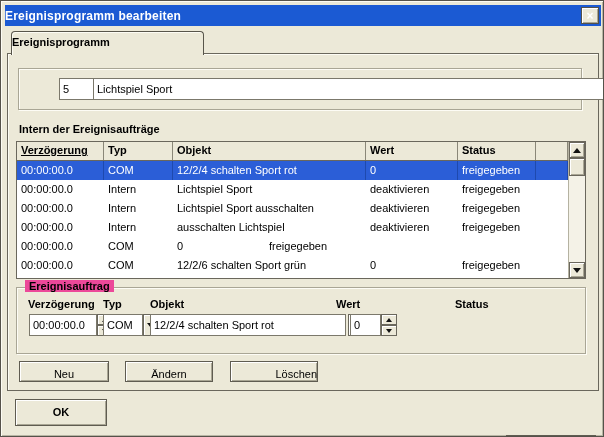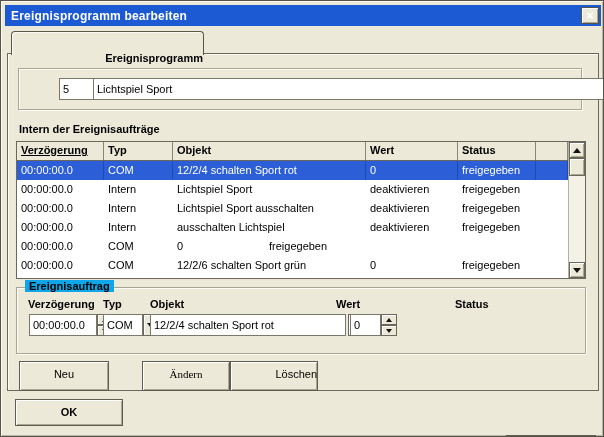--- a/index.html
+++ b/index.html
@@ -11,52 +11,52 @@
     border:1px solid #55524a;
     box-shadow: inset 1px 1px 0 #fdfcf4, inset -1px -1px 0 #b8b5a4;
     overflow:hidden;
   }
 
   
   .titlebar {
     position:absolute; left:4px; top:4px; width:596px; height:21px;
     background:#1b5ad3; color:#fff; display:flex; align-items:center;
   }
-  .titlebar .title { font-weight:bold; font-size:12px; padding-left:6px; letter-spacing:.2px; }
+  .titlebar .title { font-weight:bold; font-size:12px; padding-left:0; letter-spacing:.2px; }
   .close-btn {
     position:absolute; right:2px; top:2px; width:18px; height:17px;
     background:#ece9d8; border:1px solid #55524a;
     box-shadow: inset 1px 1px 0 #fff, inset -1px -1px 0 #a9a694;
     display:flex; align-items:center; justify-content:center;
     font-weight:bold; font-size:12px; line-height:1; cursor:default;
   }
 
   
   .tab {
-    position:absolute; top:30px; height:22px; text-align:right;
+    position:absolute; top:30px; height:22px; text-align:left;
     border:1px solid #58554a; border-bottom:none;
     border-radius:4px 4px 0 0; background:#ece9d8;
     box-shadow: inset 1px 1px 0 #fdfcf4;
-    padding-top:20px; cursor:default;
+    padding-top:4px; cursor:default;
   }
   .tab.active { left:10px; width:193px; height:24px; font-weight:bold; z-index:3; }
   .tab.inactive { left:204px; width:194px; z-index:1; }
 
   .tabpage {
     position:absolute; left:6px; top:52px; width:592px; height:338px;
     background:#ece9d8; border:1px solid #6a675c;
     box-shadow: inset 1px 1px 0 #fdfcf4; z-index:2;
   }
 
   .groupbox {
     position:absolute; border:1px solid #a9a695;
     box-shadow: inset 1px 1px 0 #fdfcf5, 1px 1px 0 #fdfcf5;
   }
   .grouplabel {
-    position:absolute; top:-8px; left:8px; background:#0ea5e9;
+    position:absolute; top:-8px; left:8px; background:#ec4899;
     padding:0 4px; font-weight:bold;
   }
   input.tin {
     border:1px solid #7b786b; background:#fff; height:22px;
     font-family:"Liberation Sans", sans-serif; font-size:11px; padding:0 3px;
     width:100%;
   }
 
   
   .nr-group { left:10px; top:14px; width:564px; height:42px; }
@@ -132,32 +132,32 @@
     display:flex; align-items:center; justify-content:center; cursor:default;
   }
   .browse-btn {
     position:absolute; left:331px; top:26px; width:26px; height:22px;
     background:#ece9d8; border:1px solid #6a675c;
     box-shadow: inset 1px 1px 0 #fff, inset -1px -1px 0 #a9a694;
     font-size:10px; color:#555; text-align:center; line-height:18px; cursor:default;
   }
 
   .btn {
-    position:absolute; height:30px; background:#ece9d8;
+    position:absolute; height:21px; background:#ece9d8;
     border:1px solid #5f5c51;
     box-shadow: inset 1px 1px 0 #fff, inset -1px -1px 0 #a9a694;
     font-family:"Liberation Sans", sans-serif; font-size:11px;
     text-align:center; cursor:default;
   }
   .btn span { display:block; padding-top:6px; }
   .btn-neu     { left:11px;  top:307px; width:90px; }
-  .btn-aendern { left:134px; top:307px; width:88px;font-family:Liberation Serif, serif; }
+  .btn-aendern { left:117px; top:307px; width:88px; }
   .btn-loeschen{ left:222px; top:307px; width:88px;text-align:right; }
 
-  .btn-ok    { left:14px;  top:398px; width:108px; height:27px; font-weight:bold; }
+  .btn-ok    { left:14px;  top:398px; width:92px; height:27px; font-weight:bold; }
   .btn-hilfe { left:505px; top:398px; width:90px; height:27px;margin-top:36px; }
   .btn-hilfe span::first-letter { text-decoration:underline; }
 </style>
 </head>
 <body>
 
 <div class="window">
 
   <div class="titlebar">
     <span class="title">Ereignisprogramm bearbeiten</span>

